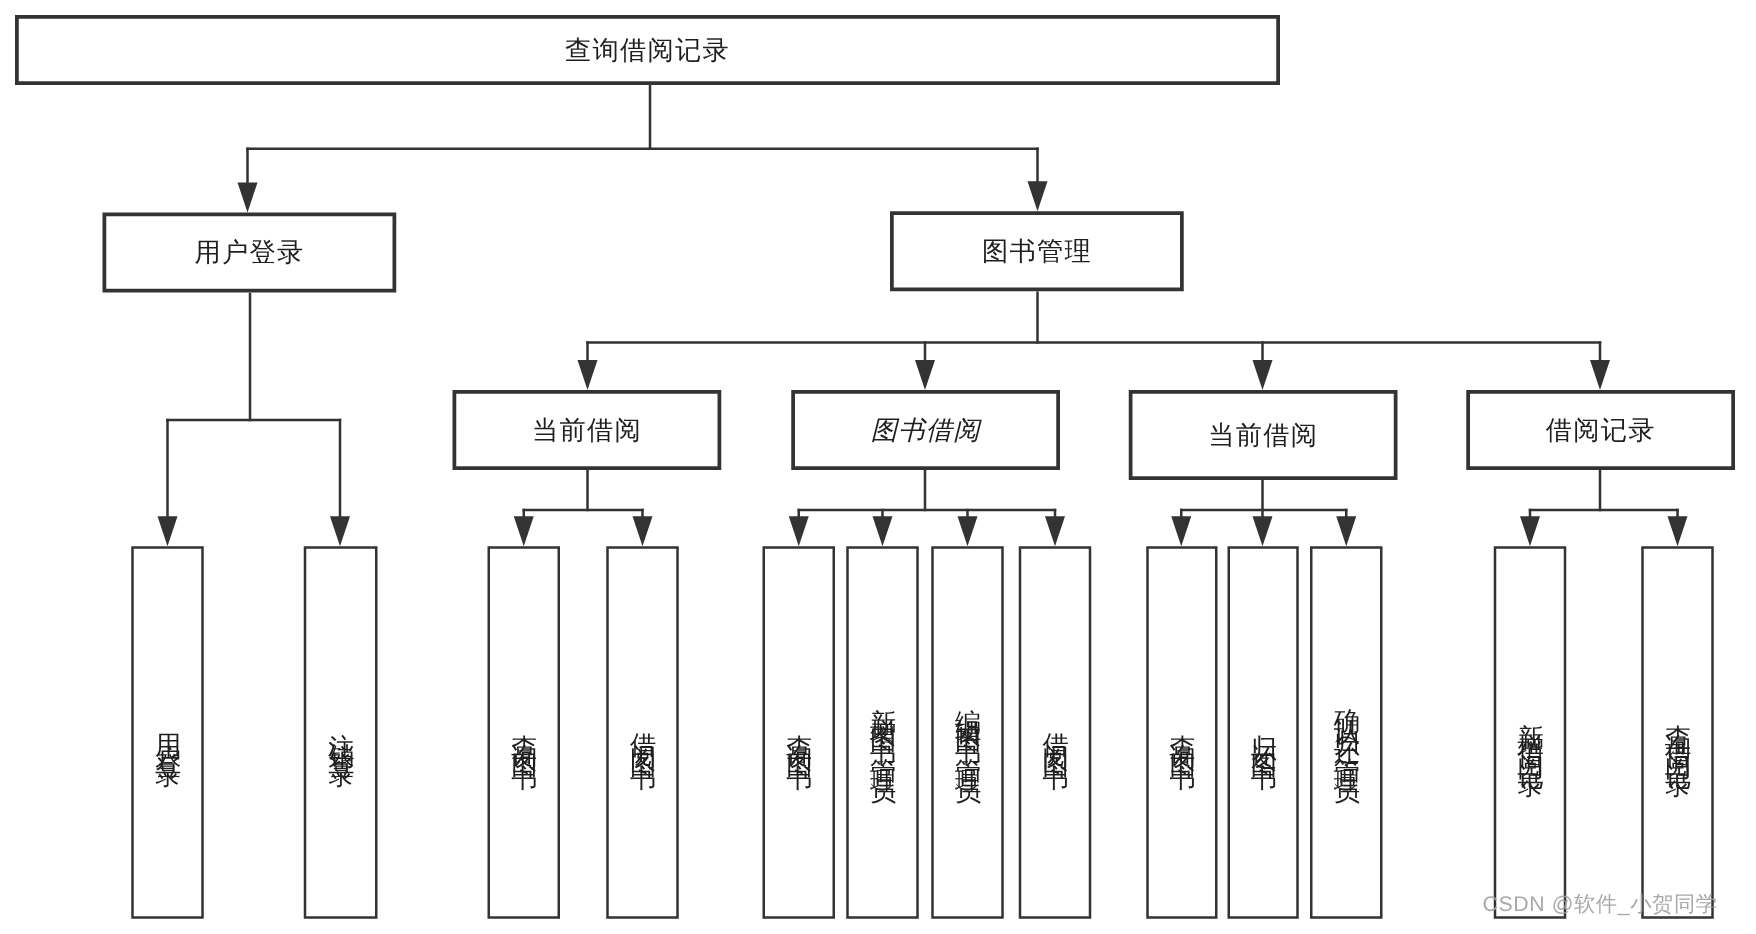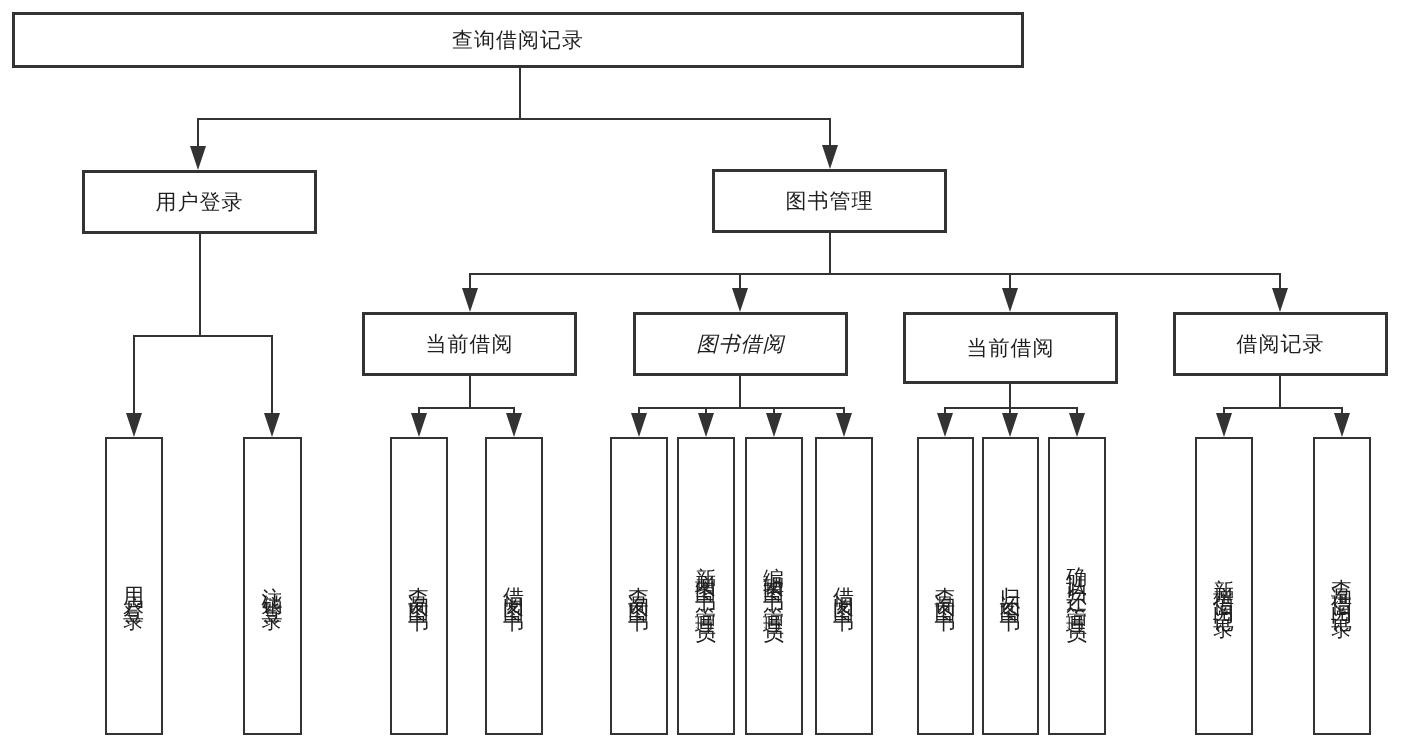--- a/index.html
+++ b/index.html
@@ -55,20 +55,21 @@
     color: #a0a0a0;
     opacity: 0.9;
     white-space: nowrap;
     z-index: 10;
   }
 </style>
 </head>
 <body>
 
 <div id="diagram">
+  <div class="watermark" style="color: rgb(160, 160, 160);">CSDN @软件_小贺同学</div>
 <div class="line" style="left: 519px; top: 68px; width: 2px; height: 52px;"></div>
     <div class="line" style="left: 197px; top: 118px; width: 634px; height: 2px;"></div>
     <div class="line" style="left: 197px; top: 118px; width: 2px; height: 29px;"></div>
     <div class="arrow" style="left: 190px; top: 146px;"></div>
     <div class="line" style="left: 829px; top: 118px; width: 2px; height: 28px;"></div>
     <div class="arrow" style="left: 822px; top: 145px;"></div>
     <div class="line" style="left: 199px; top: 234px; width: 2px; height: 103px;"></div>
     <div class="line" style="left: 133px; top: 335px; width: 140px; height: 2px;"></div>
     <div class="line" style="left: 133px; top: 335px; width: 2px; height: 79px;"></div>
     <div class="arrow" style="left: 126px; top: 413px;"></div>

